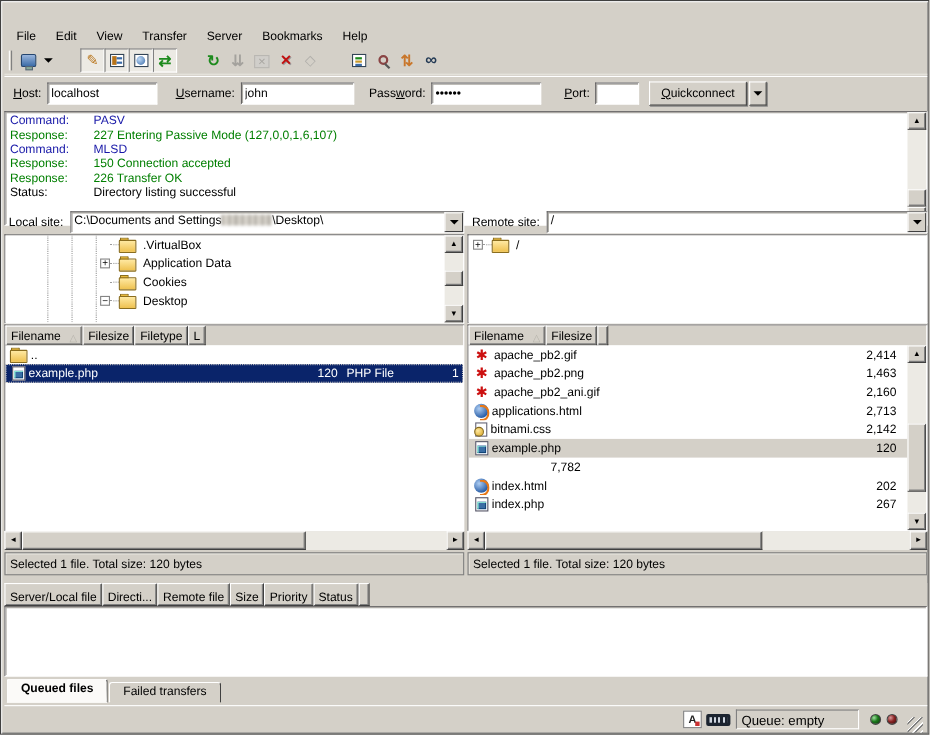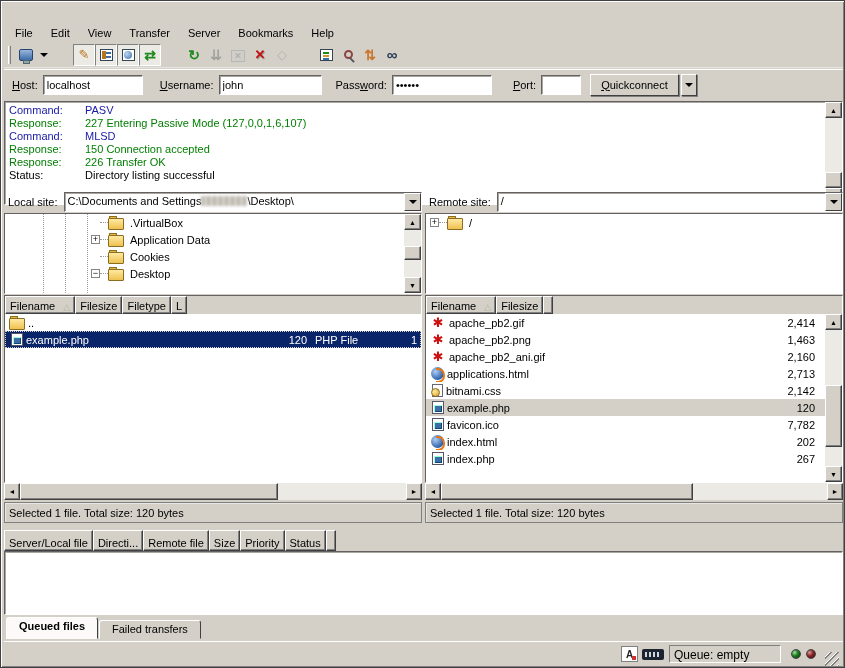--- a/index.html
+++ b/index.html
@@ -436,24 +436,20 @@
           <span class="fcell c-size num">2,142</span>
         </div>
         <div class="frow inactive">
           <span class="fcell c-name">
             <span class="fi i-fi-php fi-php"></span>
             <span>example.php</span>
           </span>
           <span class="fcell c-size num">120</span>
         </div>
         <div class="frow">
-          <span class="fcell c-name">
-            <span class="fi i-fi-php fi-php"></span>
-            <span>favicon.ico</span>
-          </span>
           <span class="fcell c-size num">7,782</span>
         </div>
         <div class="frow">
           <span class="fcell c-name">
             <span class="fi i-fi-firefox fi-firefox"></span>
             <span>index.html</span>
           </span>
           <span class="fcell c-size num">202</span>
         </div>
         <div class="frow">

